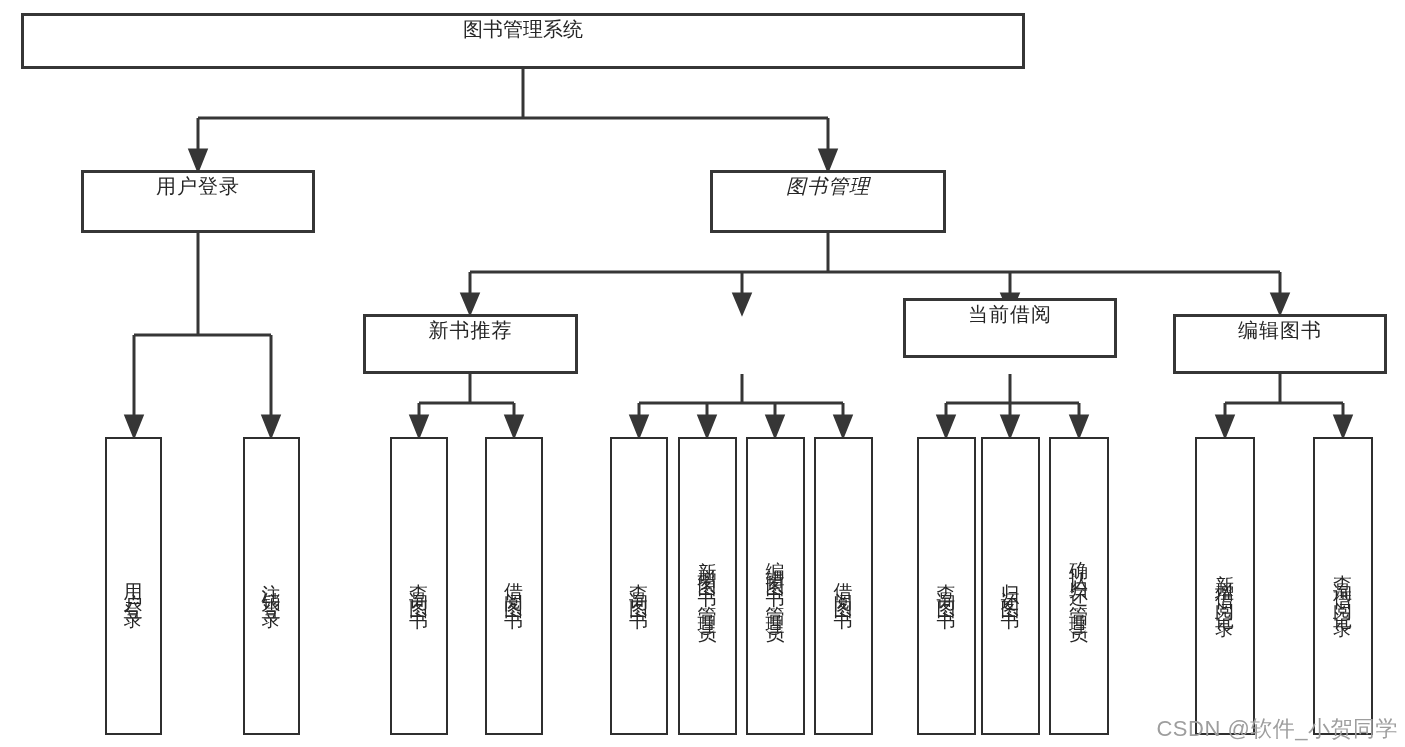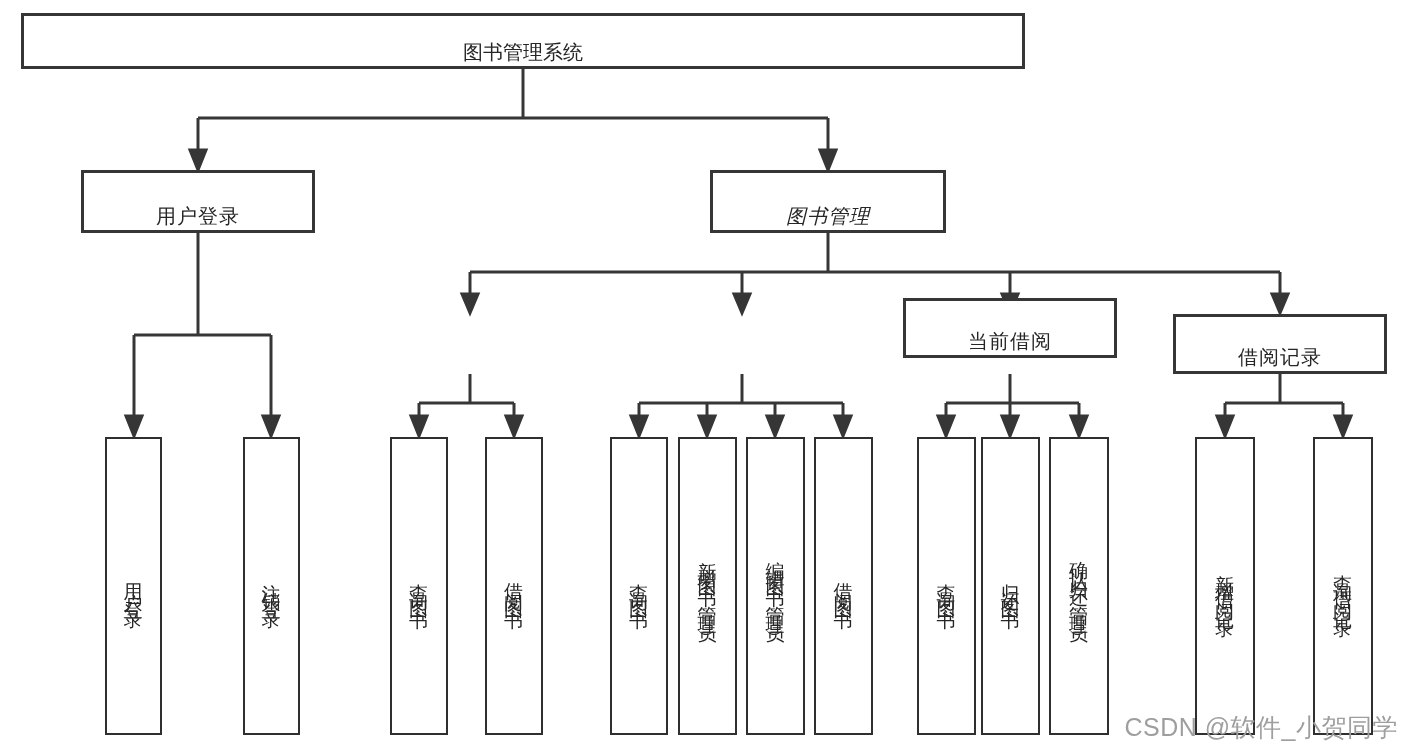--- a/index.html
+++ b/index.html
@@ -24,21 +24,21 @@
     width: 1405px;
     height: 747px;
     pointer-events: none;
   }
   .box {
     position: absolute;
     background: #ffffff;
     border: 3px solid #363636;
     box-sizing: border-box;
     display: flex;
-    align-items: flex-end;
+    align-items: flex-start;
     justify-content: center;
     text-align: center;
   }
   .hbox { font-size: 20px; letter-spacing: 1px; }
   .root-box { font-size: 20px; }
   .vbox {
     position: absolute;
     top: 437px;
     height: 298px;
     background: #ffffff;
@@ -53,21 +53,21 @@
     writing-mode: vertical-rl;
     text-orientation: mixed;
     letter-spacing: 9px;
     line-height: 1;
     white-space: nowrap;
   }
   .watermark {
     position: absolute;
     right: 7px;
     bottom: 3px;
-    font-size: 25px;
+    font-size: 22px;
     color: #9e9e9e;
     letter-spacing: 0.5px;
     z-index: 5;
   }
 </style>
 </head>
 <body>
 
 <div class="canvas">
 
@@ -139,25 +139,28 @@
     <span>图书管理系统</span>
   </div>
 
   <div class="box hbox" style="left:81px; top:170px; width:234px; height:63px;">
     <span>用户登录</span>
   </div>
   <div class="box hbox" style="left:710px; top:170px; width:236px; height:63px;font-style:italic;">
     <span>图书管理</span>
   </div>
 
+  <div class="box hbox" style="left:363px; top:314px; width:215px; height:60px;">
+    <span>新书推荐</span>
+  </div>
   <div class="box hbox" style="left:903px; top:298px; width:214px; height:60px;">
     <span>当前借阅</span>
   </div>
   <div class="box hbox" style="left:1173px; top:314px; width:214px; height:60px;">
-    <span>借阅记录</span>
+    <span>编辑图书</span>
   </div>
 
   <div class="vbox" style="left:105px; width:57px;">
     <span class="vtext">用户登录</span>
   </div>
   <div class="vbox" style="left:243px; width:57px;">
     <span class="vtext">注销登录</span>
   </div>
 
   <div class="vbox" style="left:390px; width:58px;">

